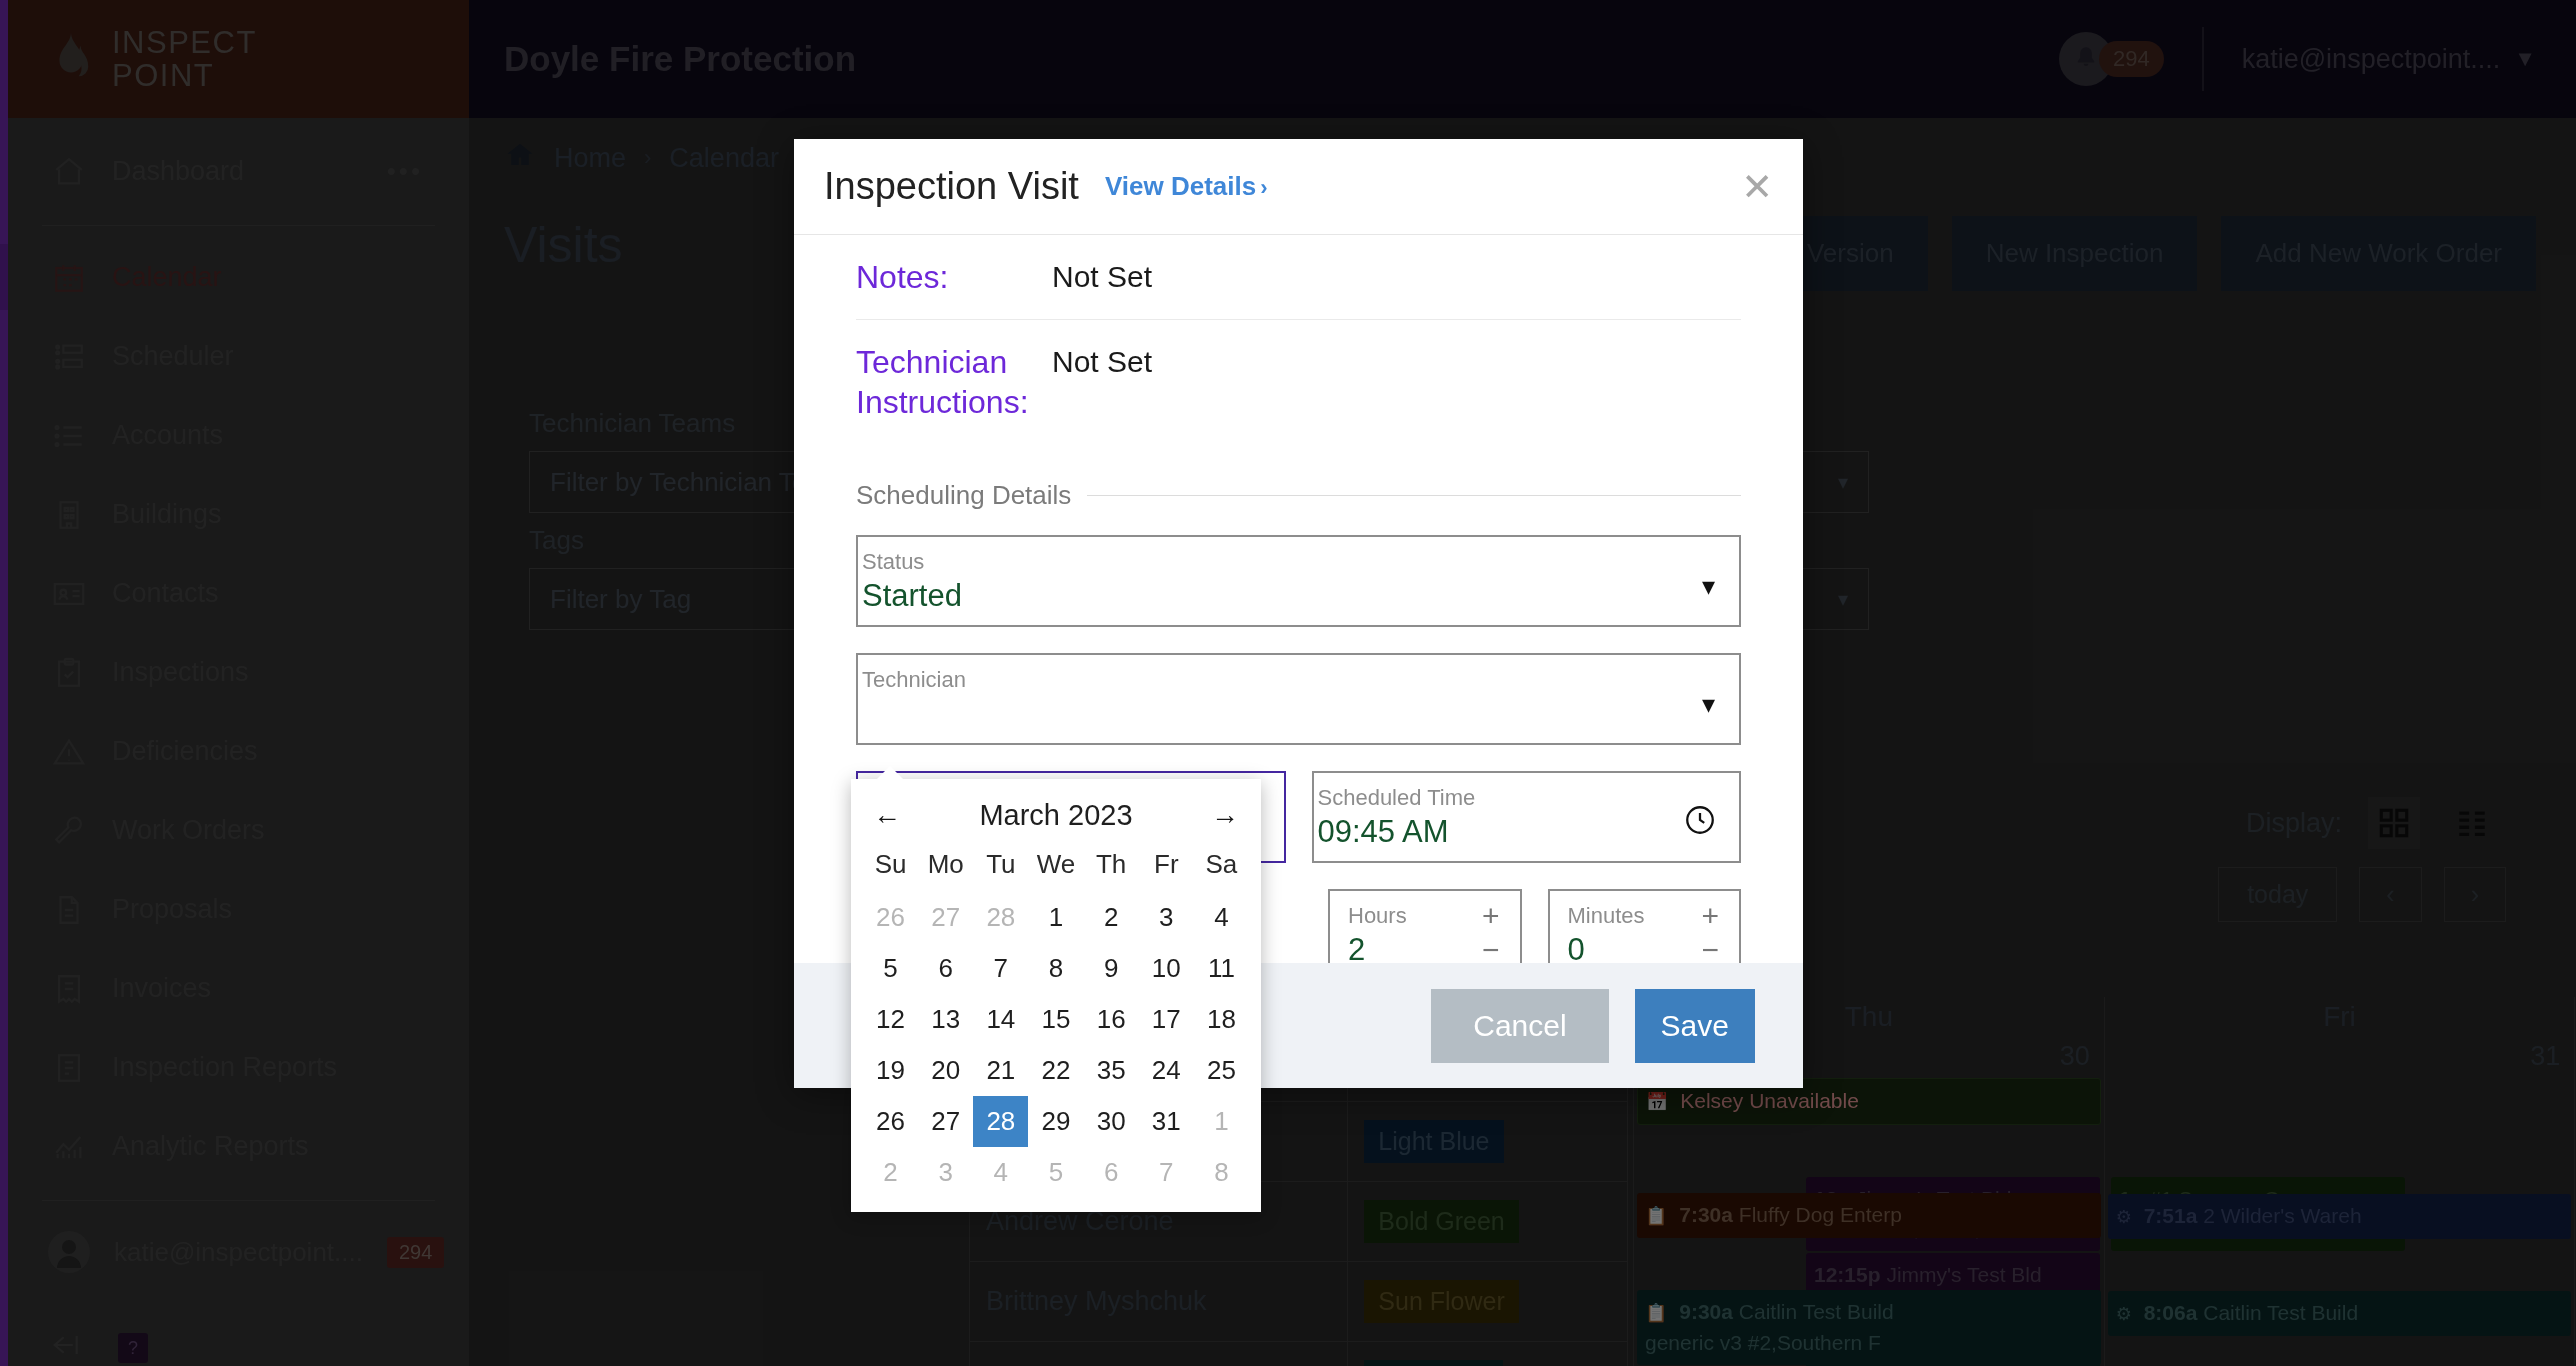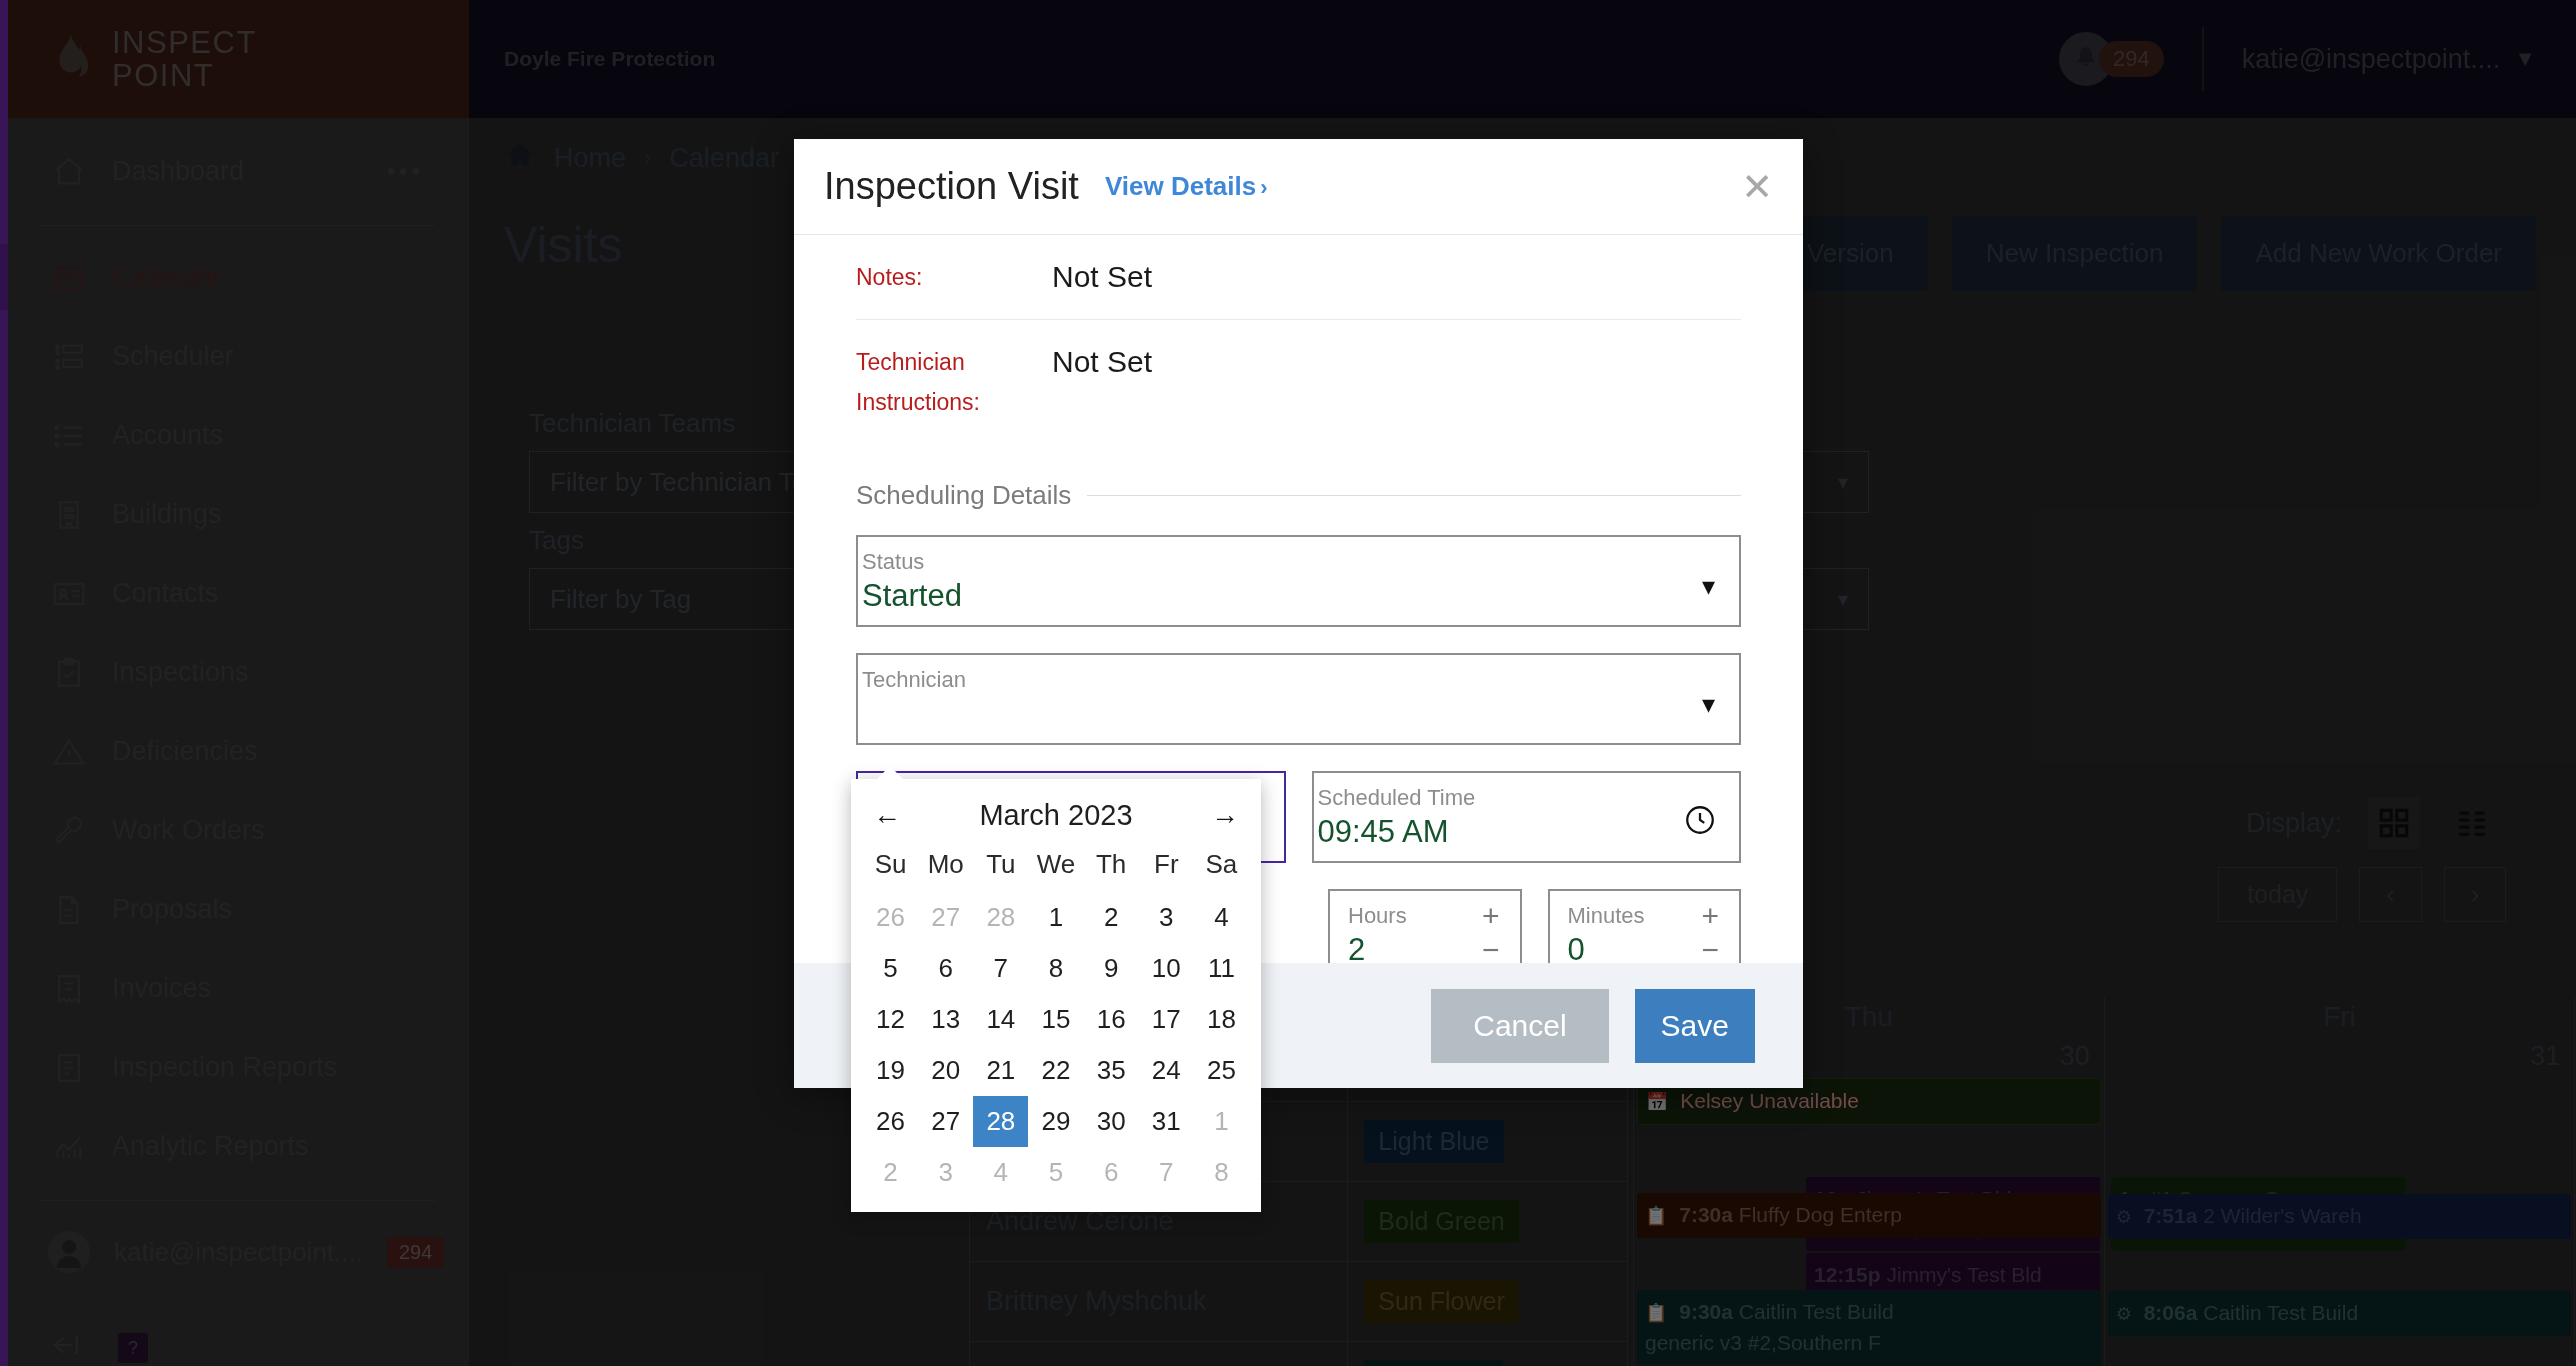--- a/index.html
+++ b/index.html
@@ -61,21 +61,21 @@
     width: 30px; height: 30px; background: #2a1533; color: #6b4f7d;
     font-size: 18px; display: flex; align-items: center; justify-content: center;
     border-radius: 3px; position: relative;
   }
 
   
   .topbar {
     position: absolute; left: 469px; top: 0; width: 2107px; height: 118px;
     background: #100c1e; display: flex; align-items: center;
   }
-  .company { color: #4a4652; font-size: 21px; margin-left: 35px; font-weight: 600; }
+  .company { color: #4a4652; font-size: 35px; margin-left: 35px; font-weight: 600; }
   .topbar-right { margin-left: auto; display: flex; align-items: center; gap: 0; padding-right: 40px; }
   .bell-wrap { position: relative; display: flex; align-items: center; }
   .bell-circle {
     width: 54px; height: 54px; border-radius: 50%; background: #3c3a43;
     display: flex; align-items: center; justify-content: center;
   }
   .bell-badge {
     background: #4a2820; color: #6d5a52; font-size: 22px; border-radius: 20px;
     padding: 5px 14px; margin-left: -14px;
   }
@@ -152,21 +152,21 @@
     border-bottom: 1px solid #e6e6e6; flex: none;
   }
   .modal-title { font-size: 38px; color: #222; }
   .view-details { color: #3f87d8; font-size: 26px; font-weight: bold; margin-left: 26px; }
   .vd-chev { font-size: 22px; margin-left: 4px; }
   .modal-x { margin-left: auto; color: #a8a8a8; font-size: 38px; line-height: 1; font-weight: 300; }
   .modal-body { flex: 1; padding: 0 62px; overflow: hidden; position: relative; }
 
   .detail-row { display: flex; padding: 22px 0 22px 0; border-bottom: 1px solid #eaeaea; }
   .detail-row:last-of-type { border-bottom: none; }
-  .d-label { width: 196px; color: #b91c1c; font-size: 23px; line-height: 40px; }
+  .d-label { width: 196px; color: #6d28d9; font-size: 32px; line-height: 40px; }
   .d-value { color: #1a1a1a; font-size: 30px; line-height: 40px; }
 
   .section-head { display: flex; align-items: center; gap: 16px; margin-top: 20px; margin-bottom: 24px; }
   .section-head span { color: #7b7b7b; font-size: 26px; white-space: nowrap; }
   .section-head .ln { flex: 1; height: 1px; background: #dcdcdc; }
 
   .field {
     border: 2px solid #8d8d8d; height: 92px; position: relative;
     padding: 12px 4px; margin-bottom: 26px; background: #fff;
   }

